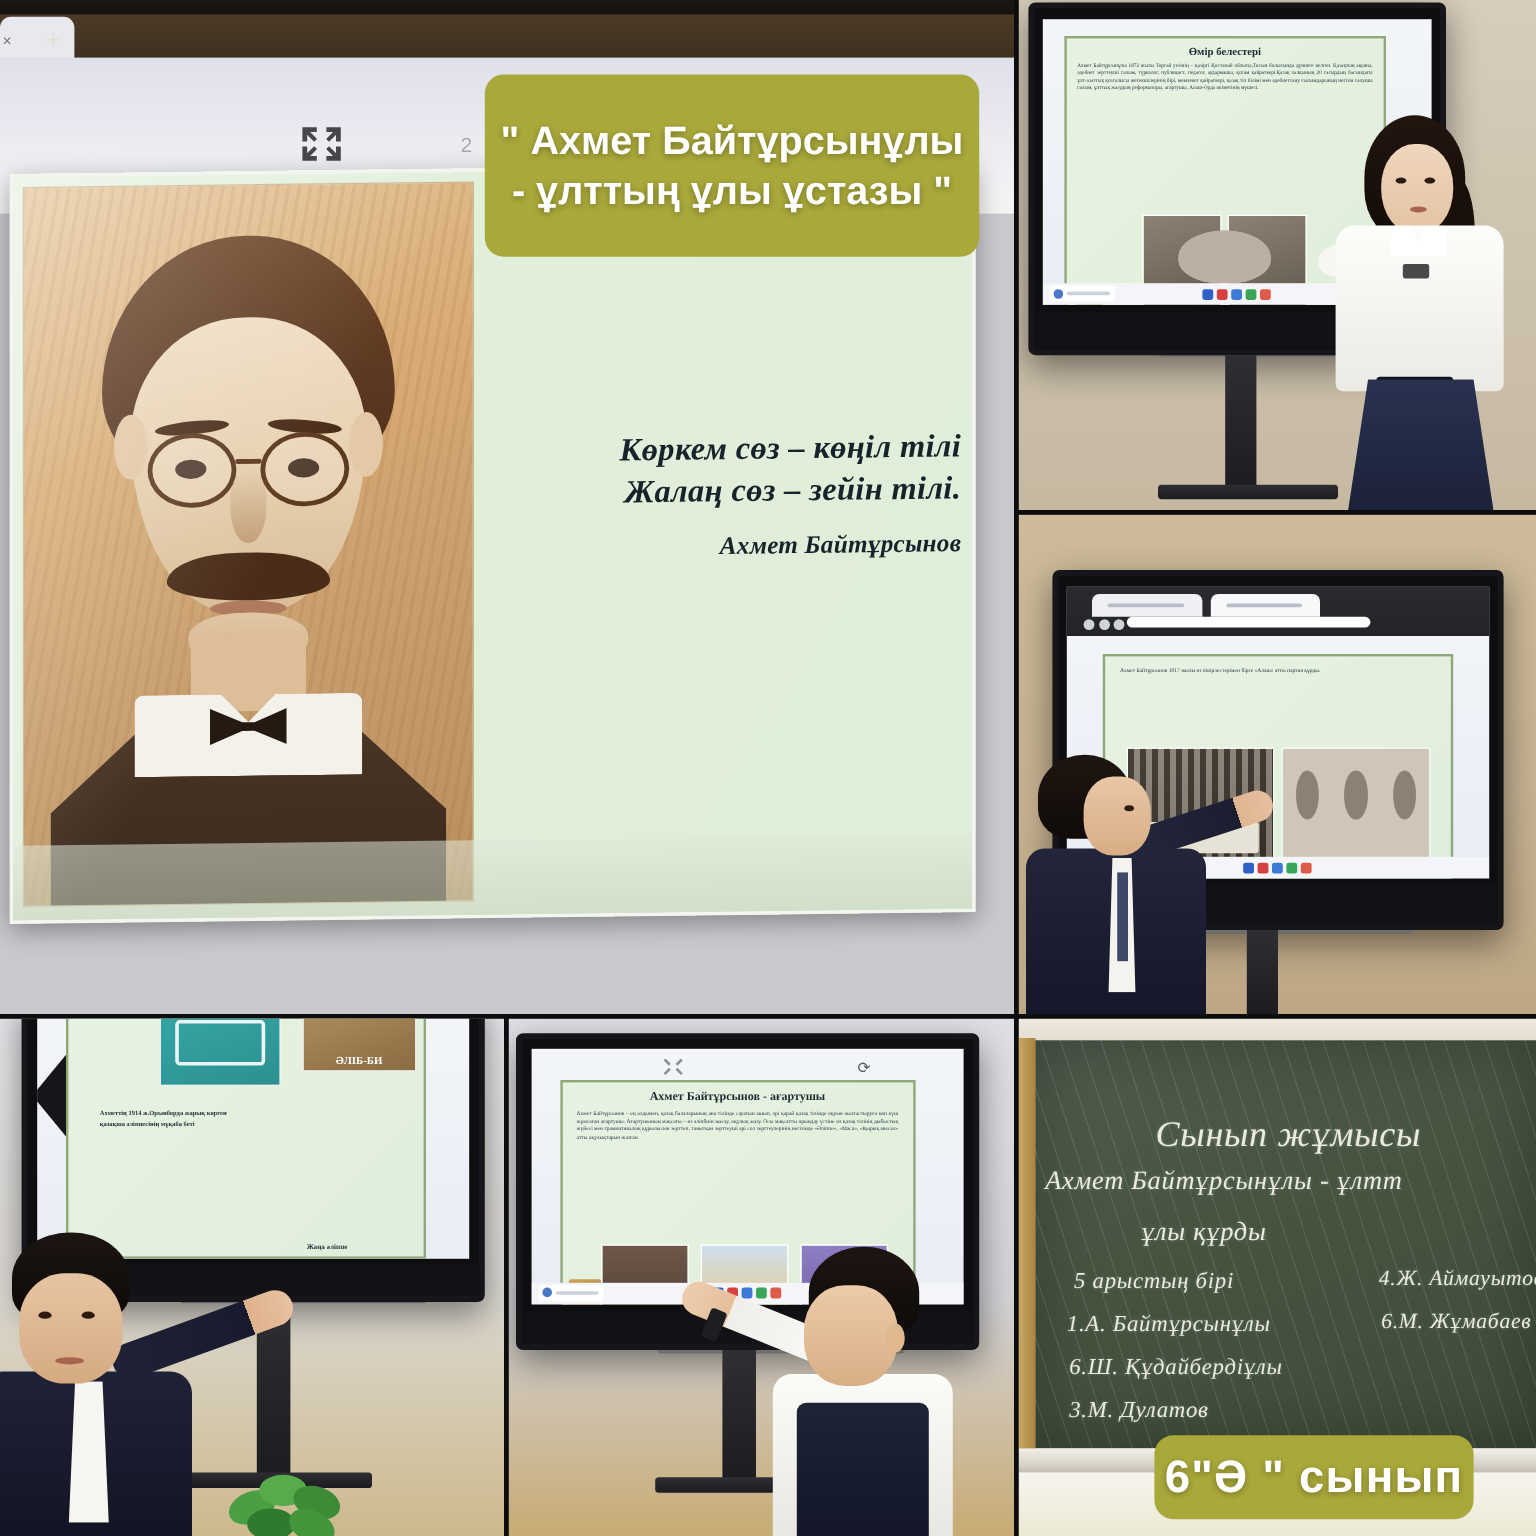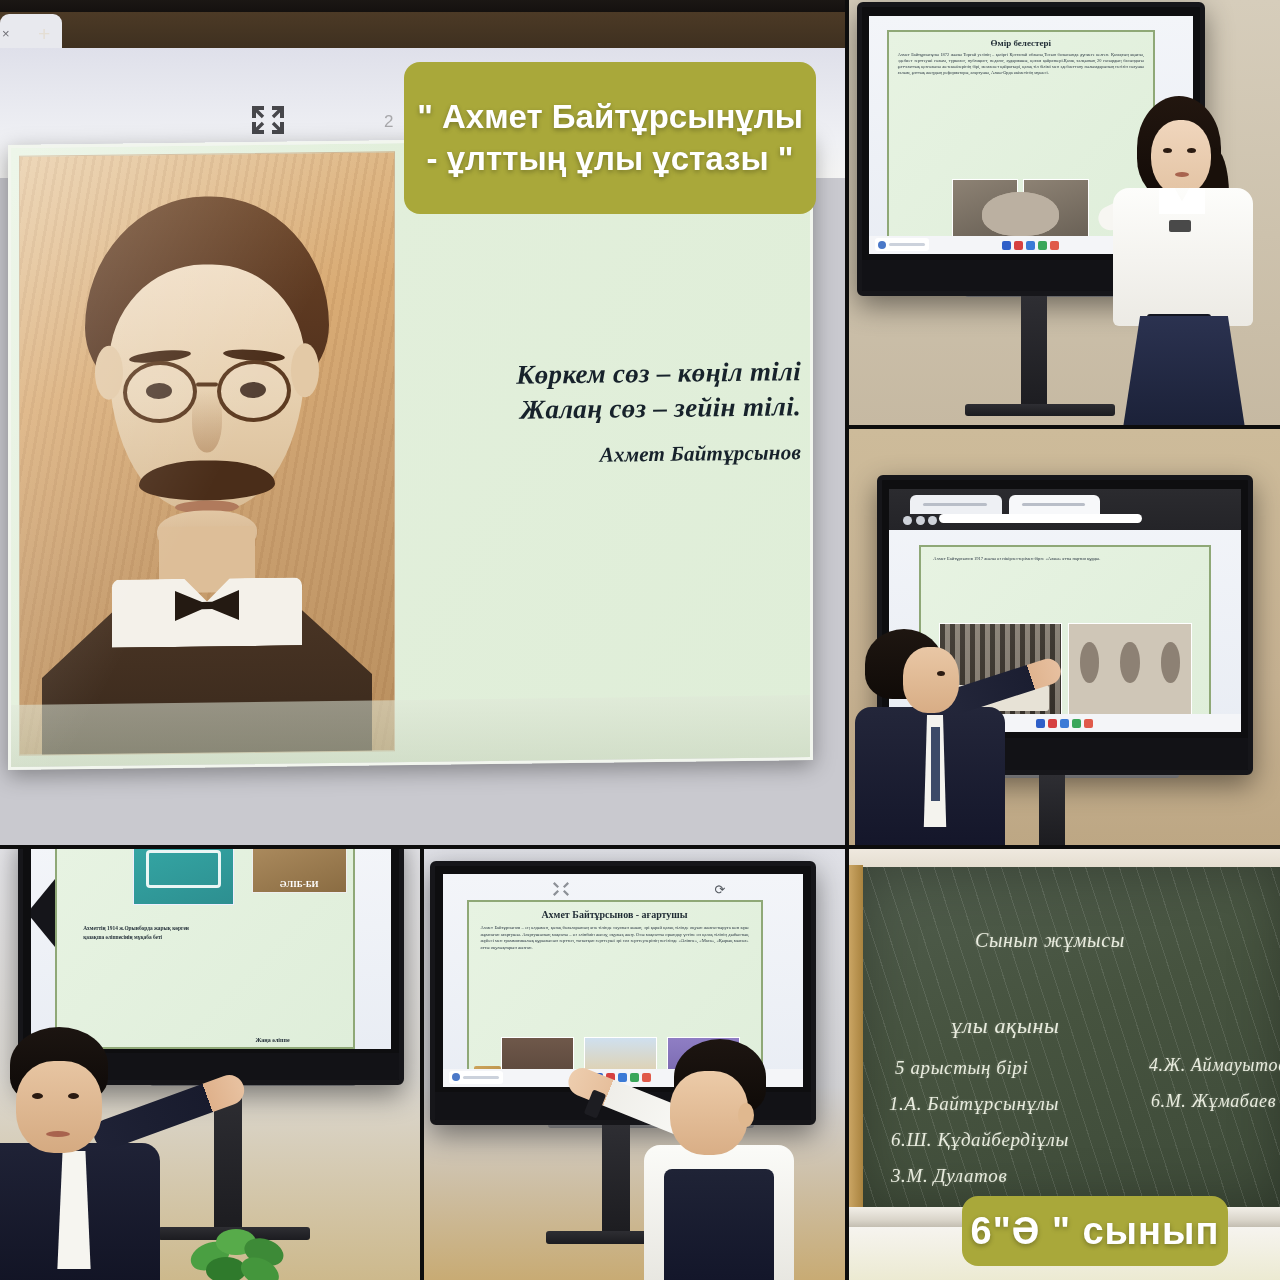--- a/index.html
+++ b/index.html
@@ -322,21 +322,21 @@
   .cb-ledge { position:absolute; left:0; top:358px; width:100%; height:22px;
       background:linear-gradient(180deg,#f2efe8 0%, #d9d4c9 60%, #bdb7aa 100%); }
   .cb-chalkbox { position:absolute; left:196px; top:352px; width:74px; height:10px;
       background:linear-gradient(180deg,#d9563f,#b53e2c); border-radius:2px; }
   .cb-wallBot { position:absolute; left:0; top:378px; width:100%; height:53px;
       background:linear-gradient(180deg,#f6f4ef 0%, #ecead2 100%); }
   .chalk { position:absolute; color:#e9ecdf; font-family:"Liberation Serif", serif;
       font-style:italic; white-space:nowrap; text-shadow:0 0 3px rgba(230,235,215,.30);
       letter-spacing:.6px; }
   .cb-l1 { left:22px; top:20px;  font-size:22px; }
-  .cb-l2 { left:116px; top:62px; font-size:20px; }
+  .cb-l2 { left:104px; top:62px; font-size:30px; }
   .cb-l3 { left:12px;  top:104px; font-size:22px; }
   .cb-l4 { left:92px;  top:146px; font-size:22px; }
   .cb-l5 { left:36px;  top:190px; font-size:19px; }
   .cb-r5 { left:290px; top:188px; font-size:18px; }
   .cb-l6 { left:30px;  top:226px; font-size:19px; }
   .cb-r6 { left:292px; top:224px; font-size:18px; }
   .cb-l7 { left:32px;  top:262px; font-size:19px; }
   .cb-l8 { left:32px;  top:298px; font-size:19px; }
 </style>
 </head>
@@ -589,21 +589,22 @@
       <div class="b3-face"></div>
       <div class="b3-ear"></div>
     </div>
   </div>
 
   <div class="panel" id="p-botright">
     <div class="cb-wallTop"></div>
     <div class="cb-board">
       <div class="cb-dust"></div>
       <span class="chalk cb-l2">Сынып жұмысы</span>
-      <span class="chalk cb-l4">ұлы ақыны</span>
+      <span class="chalk cb-l3">Ахмет Байтұрсынұлы - ұлтт</span>
+      <span class="chalk cb-l4">ұлы құрды</span>
       <span class="chalk cb-l5">5 арыстың бірі</span>
       <span class="chalk cb-l6">1.А. Байтұрсынұлы</span>
       <span class="chalk cb-l7">6.Ш. Құдайбердіұлы</span>
       <span class="chalk cb-l8">3.М. Дулатов</span>
       <span class="chalk cb-r5">4.Ж. Аймауытов</span>
       <span class="chalk cb-r6">6.М. Жұмабаев</span>
     </div>
     <div class="cb-frameL"></div>
     <div class="cb-ledge"></div>
     <div class="cb-chalkbox"></div>

